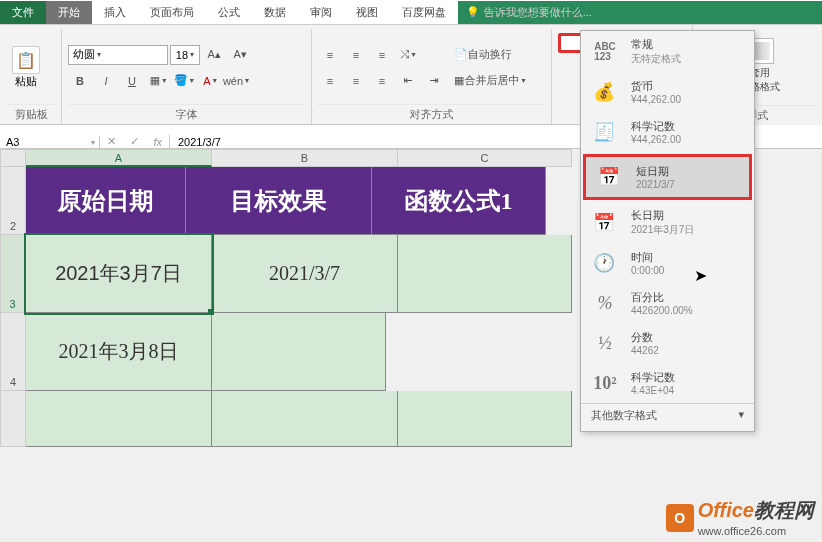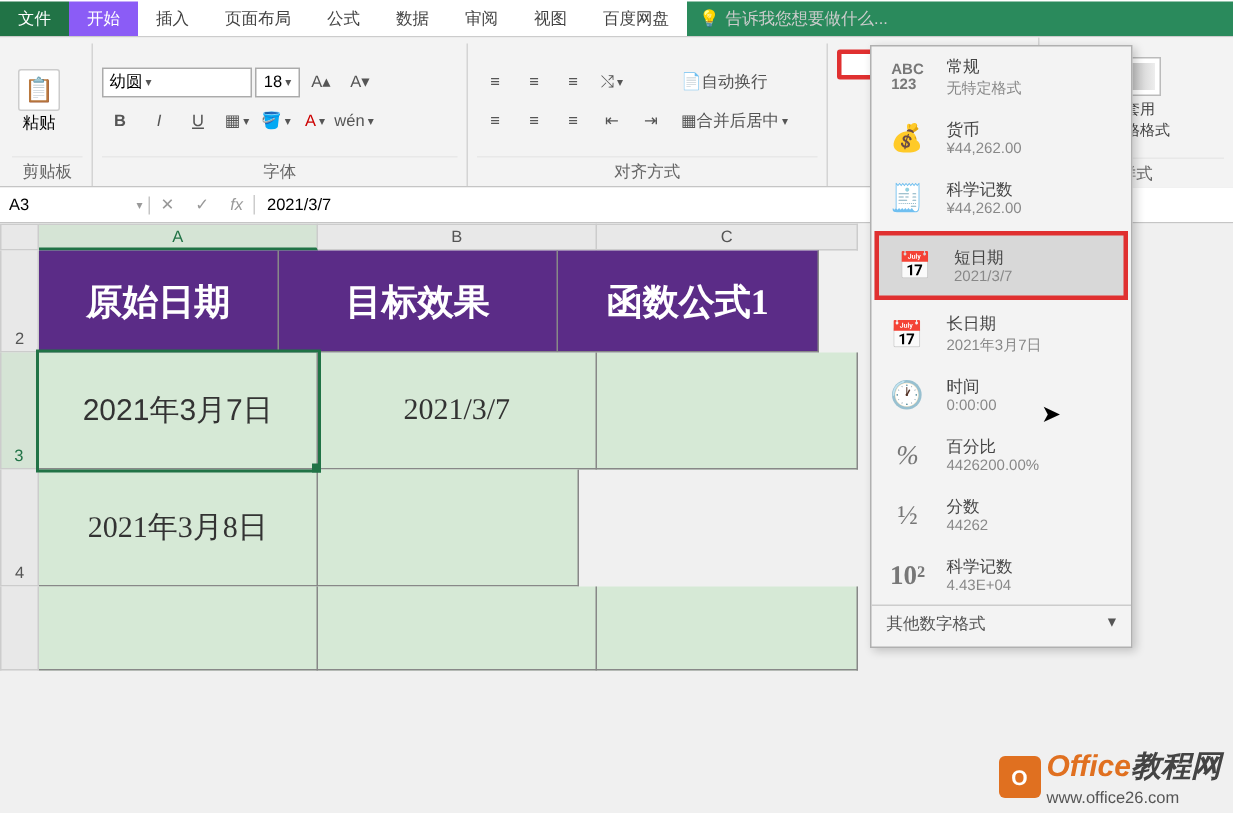--- a/index.html
+++ b/index.html
@@ -2,21 +2,21 @@
 <html><head>
 <meta charset="utf-8">
 <style>
 * { margin: 0; padding: 0; box-sizing: border-box; font-family: "Microsoft YaHei", sans-serif; }
 body { width: 822px; height: 542px; background: #fff; overflow: hidden; position: relative; font-size: 12px; }
 
 
 .tabs { height: 25px; background: #fff; display: flex; align-items: flex-end; border-bottom: 1px solid #ccc; }
 .tab { padding: 4px 12px; color: #fff; background: #217346; font-size: 11px; display: flex; align-items: center; }
 .tab.file { background: #217346; }
-.tab.active { background: #8b5cf6; color: #fff; }
+.tab.active { background: #737373; color: #fff; }
 .tab.inactive { background: #fff; color: #444; }
 .tell-me { margin-left: auto; color: #ccc; font-size: 11px; display: flex; align-items: center; padding: 4px 8px; background: #2a8a5c; flex: 1; }
 .tell-me-icon { margin-right: 4px; }
 
 
 .ribbon { height: 100px; background: #f3f3f3; border-bottom: 1px solid #c5c5c5; display: flex; padding: 4px 2px 0 2px; font-size: 11px; }
 .group { border-right: 1px solid #d4d4d4; padding: 2px 6px; display: flex; flex-direction: column; justify-content: space-between; }
 .group-label { text-align: center; color: #666; font-size: 11px; padding-top: 2px; border-top: 1px solid #e8e8e8; }
 .group-content { flex: 1; display: flex; align-items: center; }
 .big-btn { display: flex; flex-direction: column; align-items: center; padding: 2px 4px; }
@@ -29,21 +29,21 @@
 .fontsize { width: 30px; justify-content: center; }
 .caret { font-size: 8px; color: #555; margin-left: 2px; }
 .bold { font-weight: bold; }
 .ital { font-style: italic; }
 .und { text-decoration: underline; }
 .number-drop { width: 115px; height: 20px; border: 1px solid #ababab; background: #fff; position: relative; }
 .number-drop .dd { position: absolute; right: 0; top: 0; height: 18px; width: 16px; background: #e8e8e8; display: flex; align-items: center; justify-content: center; border-left: 1px solid #ababab; }
 .red-box { border: 3px solid #e03030; border-radius: 2px; }
 
 
-.fbar { height: 24px; border-bottom: 1px solid #c5c5c5; display: flex; align-items: center; background: #fff; }
+.fbar { height: 24px; border-bottom: 1px solid #c5c5c5; display: flex; align-items: flex-end; background: #fff; }
 .namebox { width: 100px; border-right: 1px solid #c5c5c5; padding: 0 6px; font-size: 11px; display: flex; align-items: center; position: relative; }
 .namebox .caret2 { position: absolute; right: 4px; font-size: 8px; color: #999; }
 .fx-btns { width: 70px; display: flex; justify-content: space-around; align-items: center; color: #999; border-right: 1px solid #ccc; font-size: 11px; }
 .fx-input { flex: 1; padding: 0 8px; font-size: 11px; }
 
 
 .grid-wrap { position: relative; height: 393px; overflow: hidden; background: #f0f0f0; }
 .corner { position: absolute; top: 0; left: 0; width: 26px; height: 18px; background: #e8e8e8; border: 1px solid #ccc; }
 .colhdrs { position: absolute; top: 0; left: 26px; height: 18px; display: flex; }
 .colhdr { border: 1px solid #ccc; border-left: none; display: flex; align-items: center; justify-content: center; background: #e8e8e8; font-size: 11px; color: #555; }

